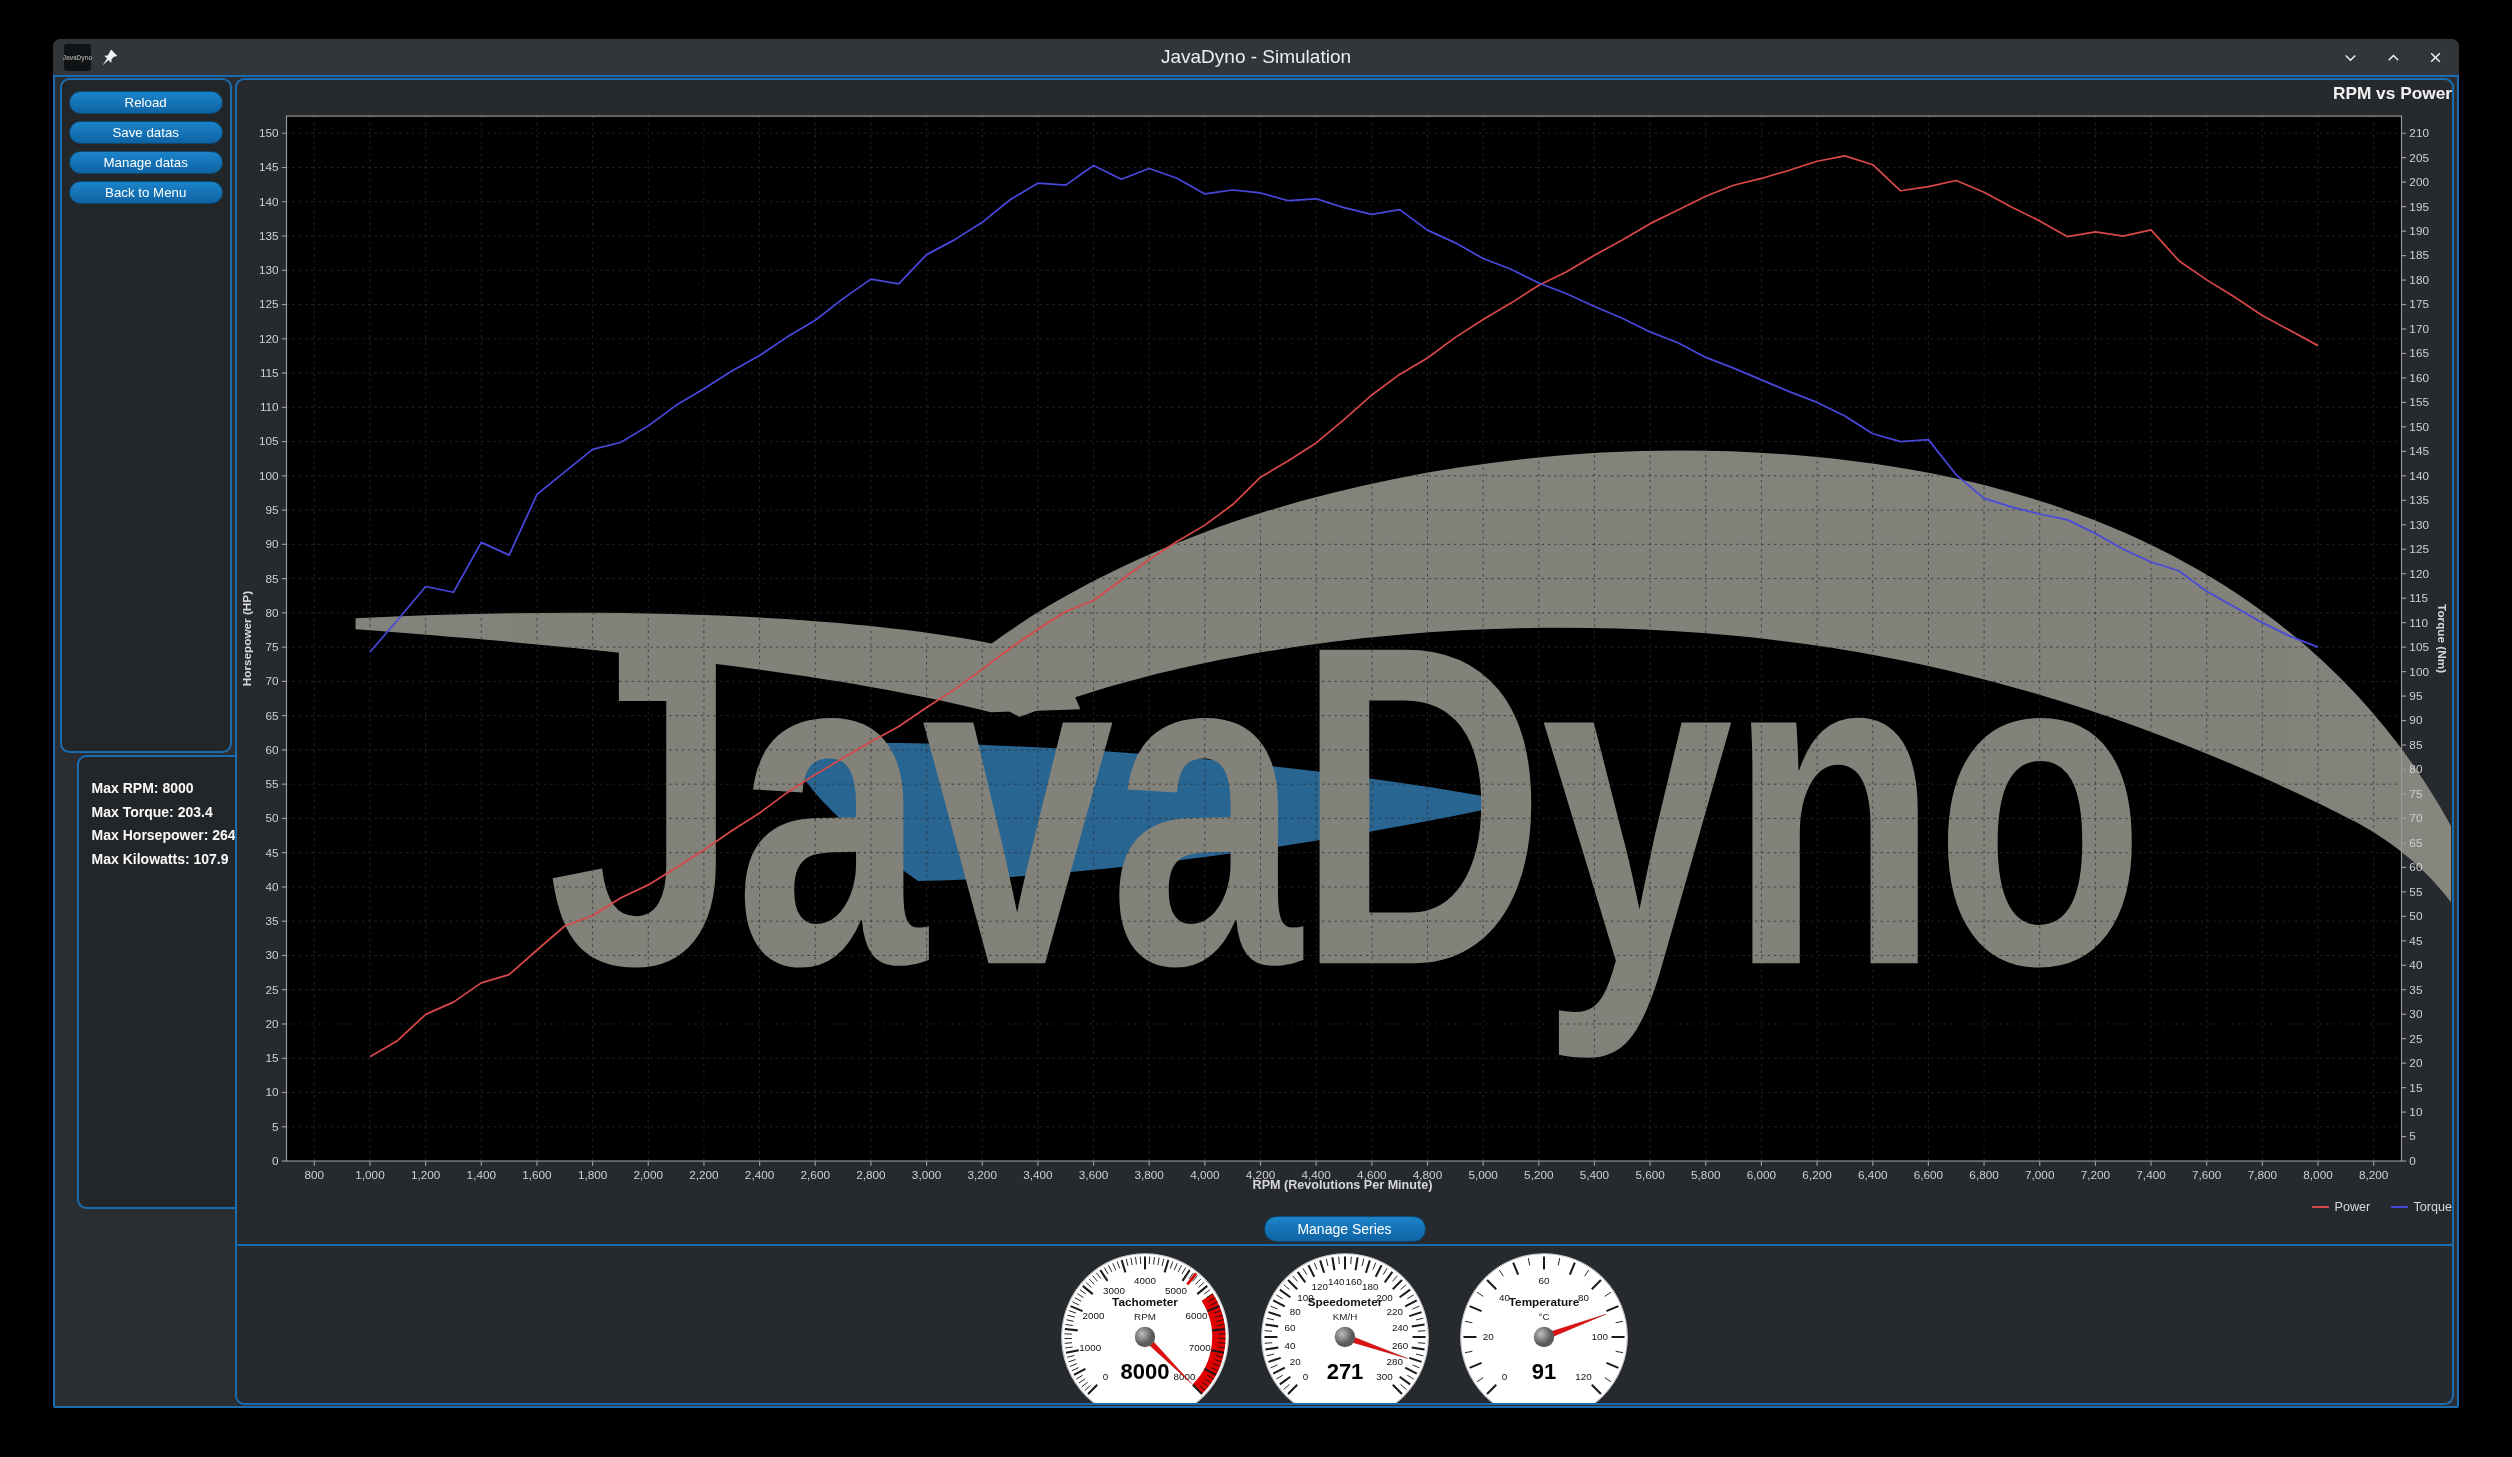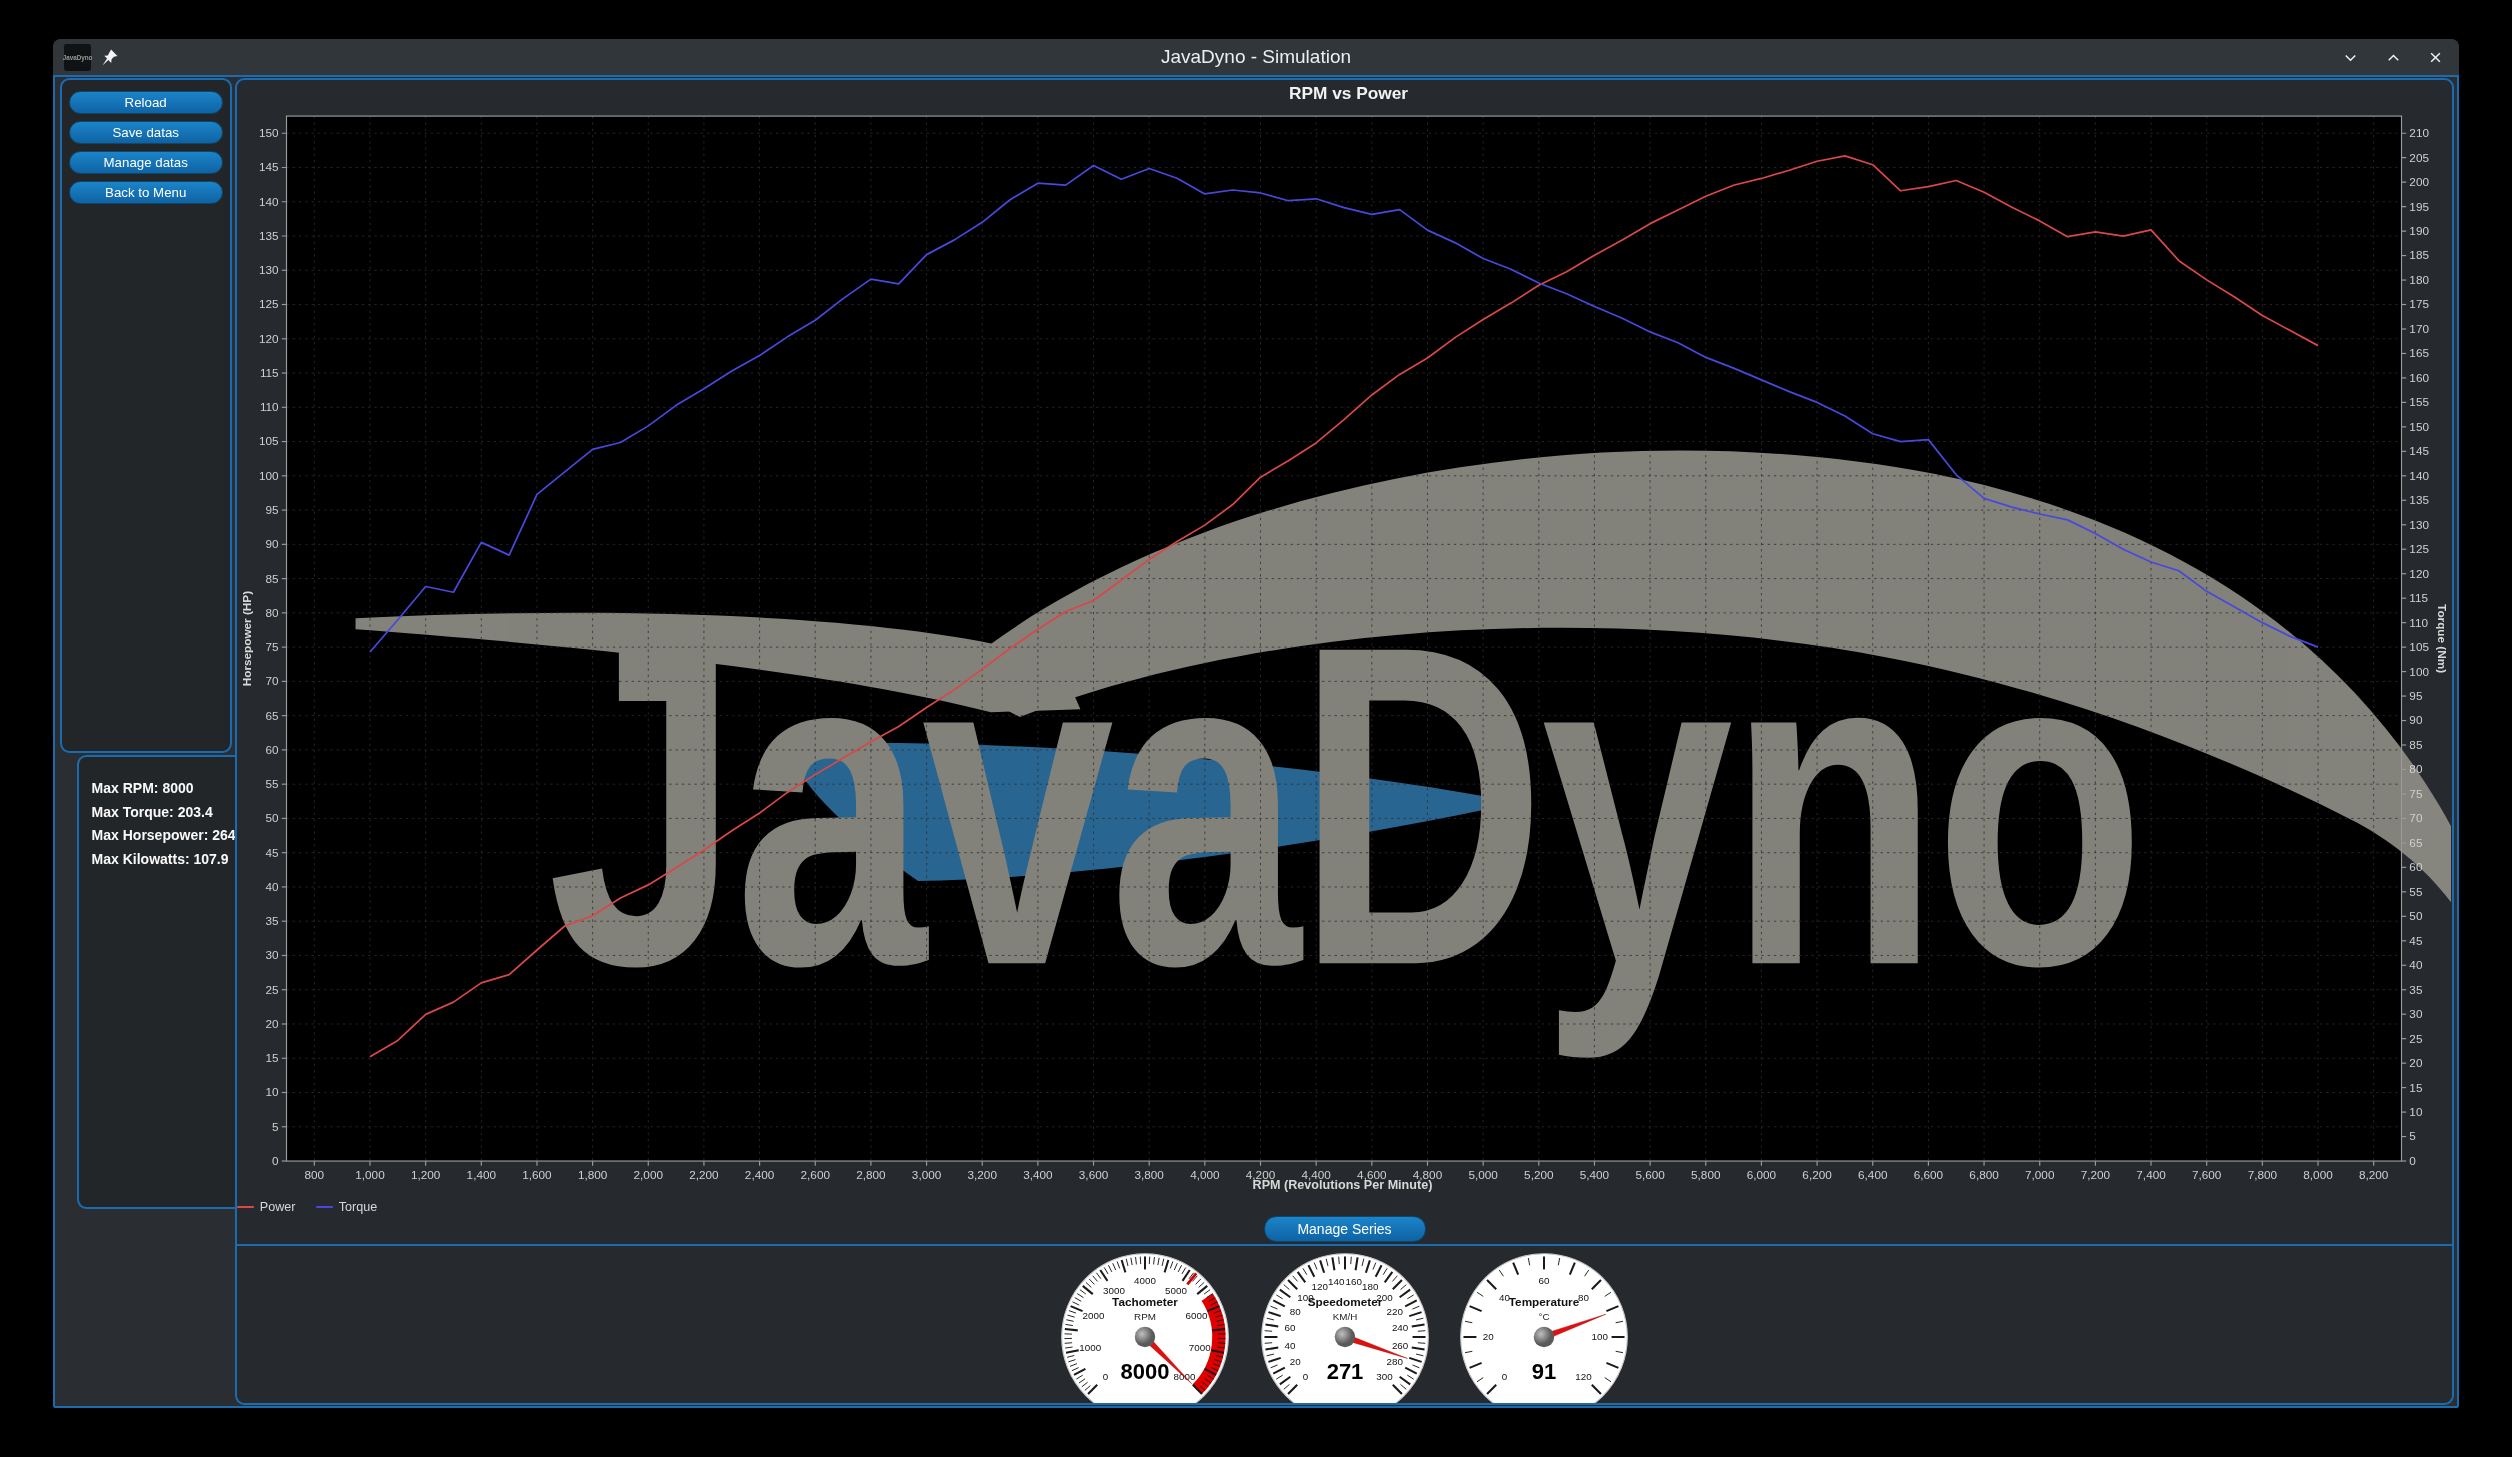--- a/index.html
+++ b/index.html
@@ -31,27 +31,27 @@
 
   .side-btn { display:block; width:154px; height:23px; margin:7px auto 0 auto; border:0.8px solid #0b486f;
               border-radius:11.8px; background:linear-gradient(#1b84c9,#0f63a3);
               color:#fff; font-size:13.3px; font-family:"Liberation Sans",sans-serif;
               text-align:center; line-height:21px; cursor:pointer; }
   .side-btn:first-child { margin-top:11px; }
 
   .stat-line { color:#fafafa; font-size:14px; font-weight:bold; line-height:23.5px; white-space:nowrap; }
 
   
-  .chart-title { position:absolute; left:0; right:0; top:3.1px; text-align:center;
+  .chart-title { position:absolute; left:0; right:0; top:3.1px; text-align:right;
                  color:#f2f2f2; font-size:17.3px; font-weight:bold;padding-left:8px; }
   #plot-svg { position:absolute; left:0; top:0; }
   .x-label { position:absolute; left:0; right:4px; top:1098px; text-align:center;
              color:#d8d8d8; font-size:12.6px; font-weight:bold; }
   .legend { position:absolute; left:0; right:0; top:1120px; display:flex;
-            justify-content:flex-start; gap:20.4px; }
+            justify-content:flex-end; gap:20.4px; }
   .legend-item { display:flex; align-items:center; gap:5.5px; color:#d8d8d8; font-size:12.6px; }
   .legend-swatch { width:17.3px; height:2.4px; border-radius:0.8px; }
   .manage-btn { position:absolute; left:50%; top:1136px; transform:translateX(-50%);
                 width:162px; height:26px; border:0.8px solid #0b486f; border-radius:12.6px;
                 background:linear-gradient(#1b84c9,#0f63a3); color:#fff; font-size:14px;
                 font-family:Liberation Sans, sans-serif; cursor:pointer; }
   .separator { position:absolute; left:0; right:0; top:1164px; height:2.4px; background:#1a6cae; }
   .gauges-row { position:absolute; left:0; right:0; top:1169px; height:158px;
                 display:flex; justify-content:center; gap:23.5px; }
   .gauge { width:176px; height:176px; }

